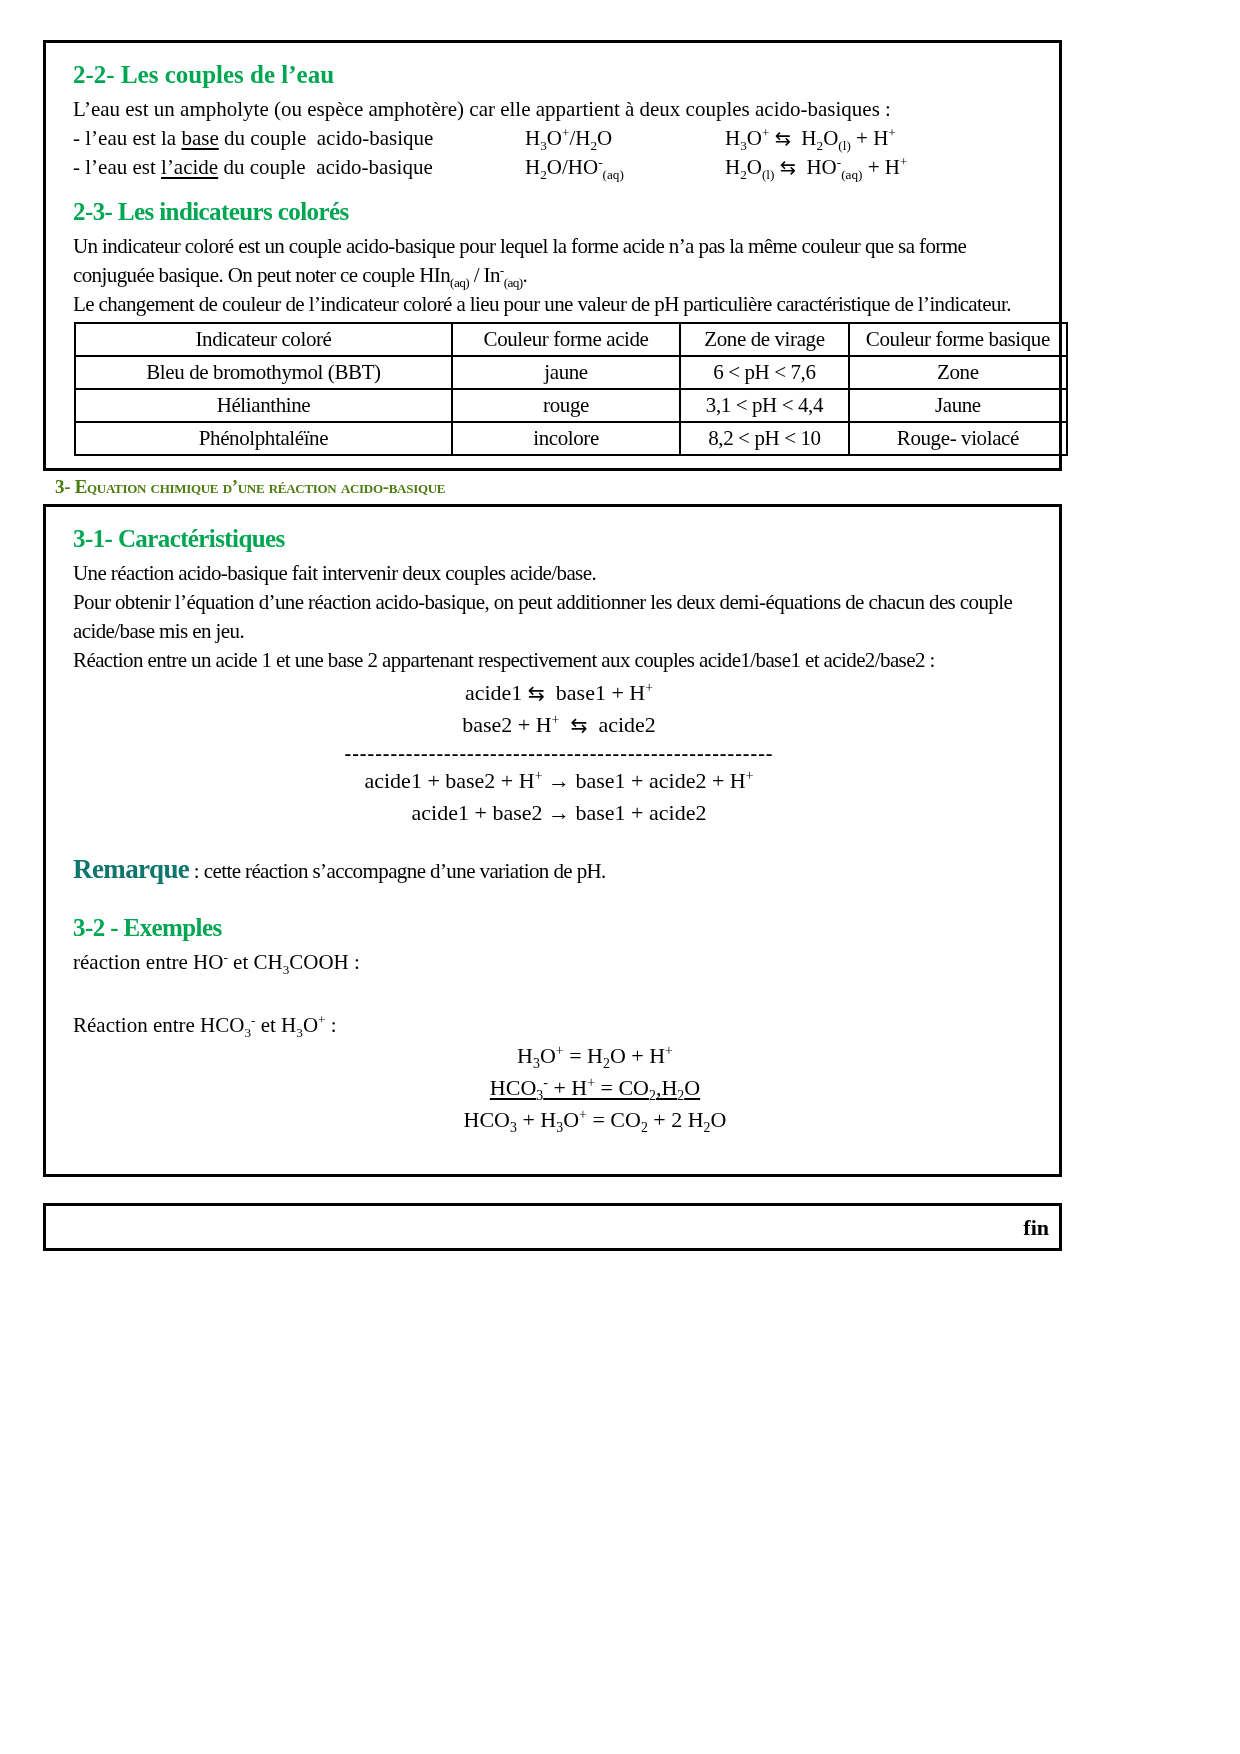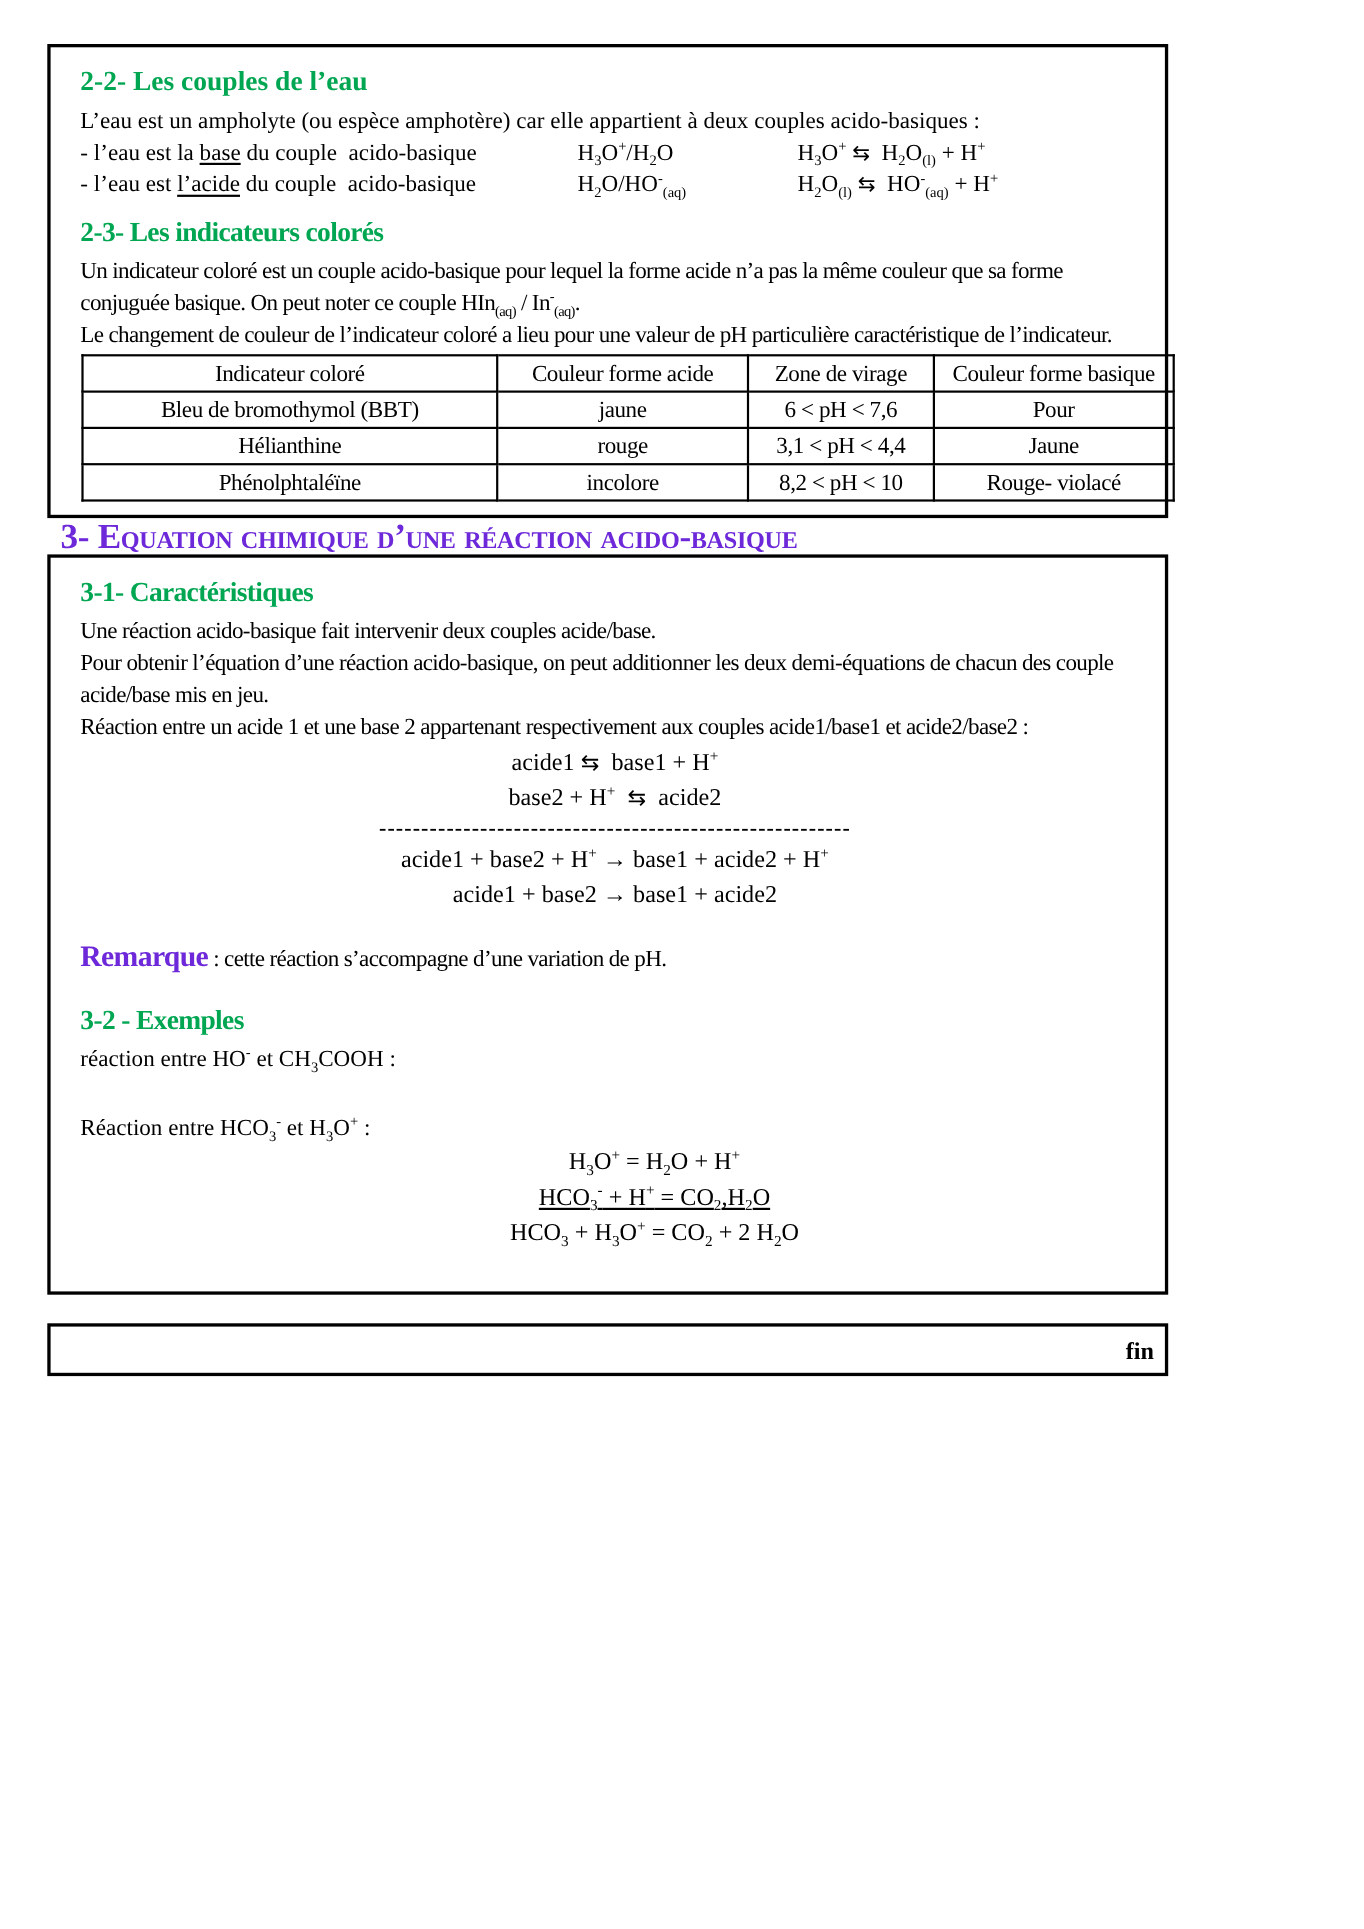--- a/index.html
+++ b/index.html
@@ -16,21 +16,21 @@
     background: #fff;
   }
   .box1 { margin-top: 40px; }
   .box2 { margin-top: 2px; padding-bottom: 38px; }
   .h-green {
     color: #00A651; font-weight: bold; font-size: 25px; line-height: 32px;
     margin: 4px 0 4px 0;
   }
   .cond { letter-spacing: -0.6px; }
   .h-red {
-    color: #6d28d9; font-weight: bold; font-size: 32px; line-height: 30px;
+    color: #4d7c0f; font-weight: bold; font-size: 19px; line-height: 30px;
     font-variant: small-caps; letter-spacing: -0.3px;
     margin: 1px 178px 1px 55px;
   }
   p { margin: 0; }
   .couple-row { display: grid; grid-template-columns: 452px 200px auto; }
   .couple-row .eqcell { white-space: nowrap; }
   sub, sup { font-size: 63%; line-height: 0; }
   sup { vertical-align: super; }
   .arr { font-family: "DejaVu Sans", sans-serif; font-size: 0.92em; }
   u { text-decoration: underline; text-underline-offset: 3px; }
@@ -46,21 +46,21 @@
   table.ind col.c1 { width: 38%; }
   table.ind col.c2 { width: 23%; }
   table.ind col.c3 { width: 17%; }
   table.ind col.c4 { width: 22%; }
 
   .eq { text-align: center; font-size: 22px; line-height: 32px; }
   .eq-block { margin-top: 2px; }
   .dashes { text-align: center; font-weight: bold; letter-spacing: 1px;
             line-height: 24px; font-size: 20px; }
   .remark-line { margin-top: 26px; font-size: 21px; }
-  .remark-label { color: #6d28d9; font-weight: bold; font-size: 27px; letter-spacing: -0.6px; }
+  .remark-label { color: #0f766e; font-weight: bold; font-size: 27px; letter-spacing: -0.6px; }
   .gap-s { height: 10px; }
   .gap-m { height: 22px; }
   .gap-l { height: 34px; }
   .shift-r { margin-left: 72px; }
   .footer-bar {
     border: 3px solid #000;
     margin: 26px 178px 0 43px;
     height: 48px;
     display: flex; align-items: center; justify-content: flex-end;
     padding-right: 10px;
@@ -106,21 +106,21 @@
           <th>Couleur forme acide</th>
           <th>Zone de virage</th>
           <th>Couleur forme basique</th>
         </tr>
       </thead>
       <tbody>
         <tr>
           <td>Bleu de bromothymol (BBT)</td>
           <td>jaune</td>
           <td>6 &lt; pH &lt; 7,6</td>
-          <td>Pour</td>
+          <td>Zone</td>
         </tr>
         <tr>
           <td>Hélianthine</td>
           <td>rouge</td>
           <td>3,1 &lt; pH &lt; 4,4</td>
           <td>Jaune</td>
         </tr>
         <tr>
           <td>Phénolphtaléïne</td>
           <td>incolore</td>

